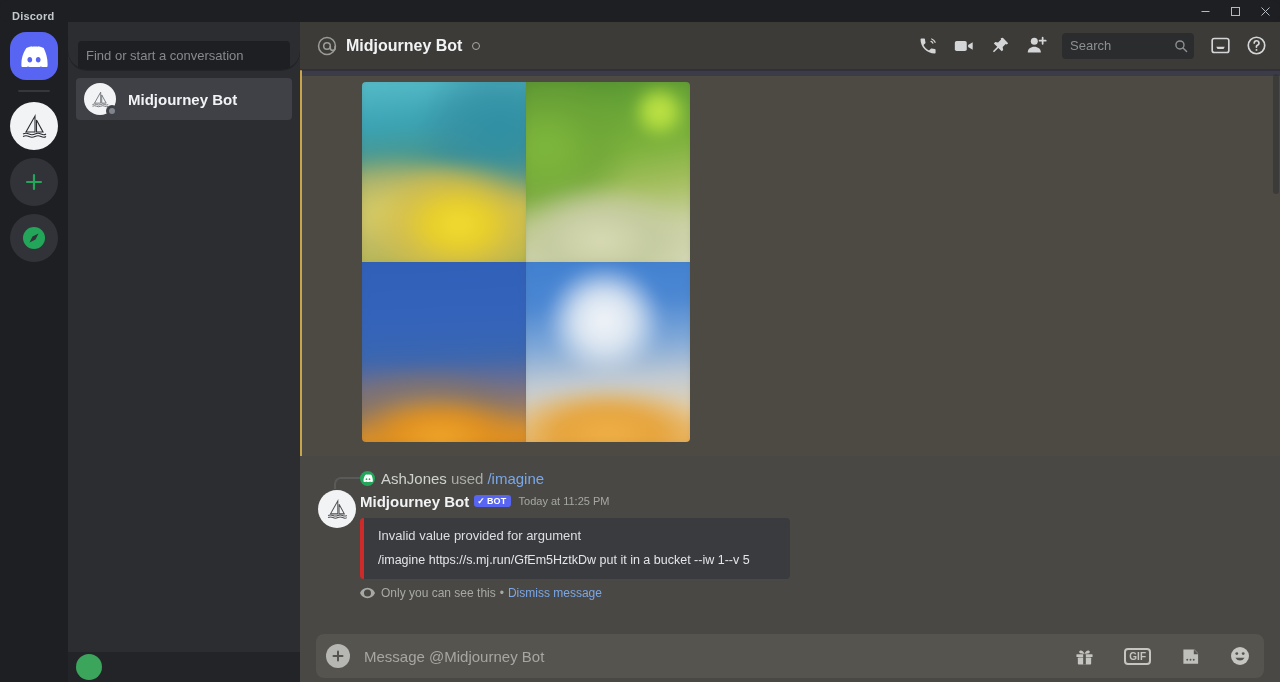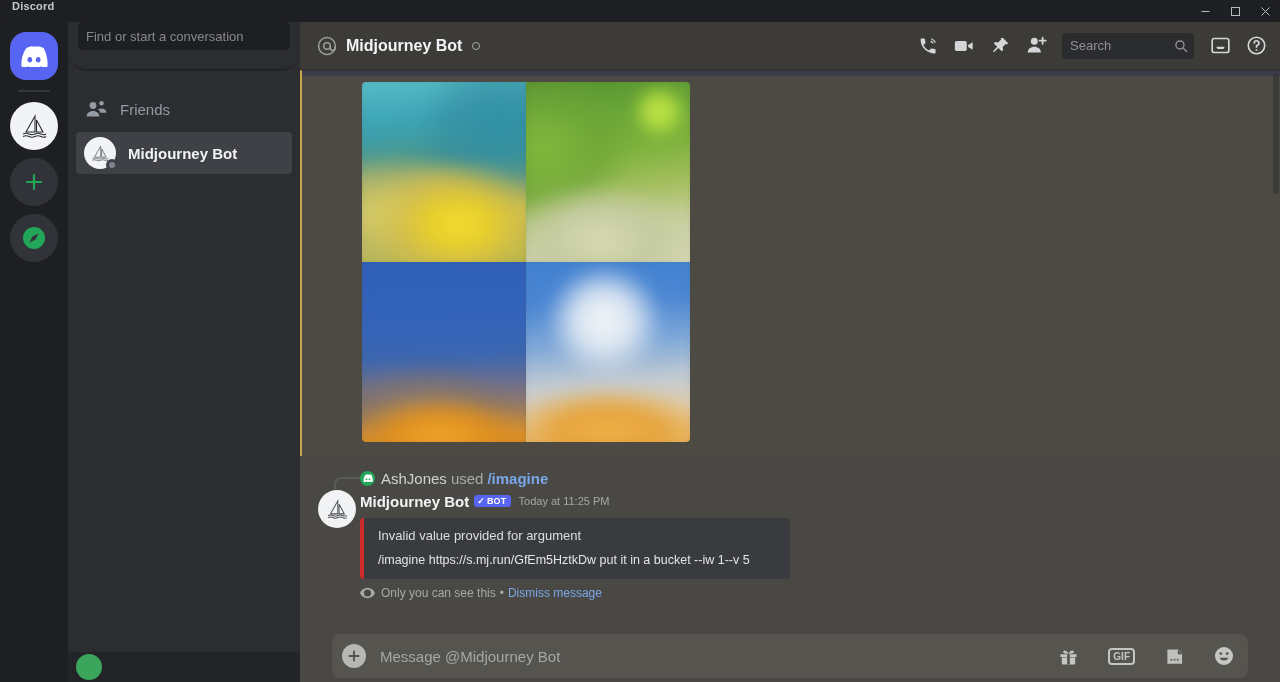--- a/index.html
+++ b/index.html
@@ -10,21 +10,21 @@
     background: #1e1f22;
     font-family: "Liberation Sans", sans-serif;
     -webkit-font-smoothing: antialiased;
   }
 
   
   .titlebar {
     position: absolute; top: 0; left: 0;
     width: 1280px; height: 22px;
     background: #1e1f22;
-    display: flex; align-items: flex-start;
+    display: flex; align-items: flex-end;
     z-index: 60;
     border-radius: 8px;
   }
   .titlebar-label {
     font-size: 11px; font-weight: bold;
     color: #c4c9ce;
     margin-left: 12px;
     letter-spacing: .2px;
   }
   .win-controls {
@@ -69,21 +69,21 @@
 
   
   .sidebar {
     position: absolute; top: 22px; left: 68px;
     width: 232px; height: 660px;
     background: #2b2d31;
     z-index: 25;
   }
   .dm-search-wrap {
     height: 48px;
-    display: flex; align-items: flex-start;
+    display: flex; align-items: flex-end;
     padding: 0 10px;
     border-bottom: 1px solid #1f2023;
     box-shadow: 0 1px 0 rgba(0,0,0,.18);
     border-radius: 19px;
   }
   .dm-search {
     width: 100%; height: 28px;
     background: #1e1f22;
     border-radius: 4px;
     display: flex; align-items: center;
@@ -277,21 +277,21 @@
     border-top-left-radius: 7px;
   }
   .cmd-badge {
     width: 15px; height: 15px; border-radius: 50%;
     background: #23a55a;
     display: inline-flex; align-items: center; justify-content: center;
     margin-right: 6px; flex: 0 0 15px;
   }
   .cmd-user { color: #cfd1cf; font-weight: 500; }
   .cmd-used { color: #a9aba8; margin: 0 4px; }
-  .cmd-slash { color: #7aa7e8; cursor: pointer; font-weight: bold; }
+  .cmd-slash { color: #7aa7e8; cursor: pointer; }
 
   .bot-row { display: flex; padding: 2px 0 0 0; position: relative; }
   .bot-avatar {
     position: absolute; left: 18px; top: 2px;
     width: 38px; height: 38px; border-radius: 50%;
     background: #f2f3f5;
     display: flex; align-items: center; justify-content: center;
     cursor: pointer;
   }
   .bot-body { padding-left: 60px; width: 100%; }
@@ -350,21 +350,21 @@
     font-size: 12px; color: #a7a9a6;
   }
   .ephemeral .eye { margin-right: 6px; display: flex; color: #a7a9a6; }
   .eph-dot { margin: 0 4px; }
   .eph-link { color: #7aa7e8; cursor: pointer; }
 
   
   .composer-wrap {
     position: absolute; bottom: 0; left: 0;
     width: 980px; height: 48px;
-    padding: 0 32px;
+    padding: 0 16px;
     background: #4a4844;
     display: flex; align-items: flex-start;
   }
   .composer {
     width: 100%; height: 44px;
     background: #56544f;
     border-radius: 8px;
     display: flex; align-items: center;
     padding: 0 14px 0 10px;
   }
@@ -469,31 +469,20 @@
 </div>
 
 <div class="sidebar">
 
   <div class="dm-search-wrap">
     <div class="dm-search">Find or start a conversation</div>
   </div>
 
   <div class="dm-list">
 
-    <div class="dm-row friends">
-      <span style="display:flex;width:24px;justify-content:center;">
-        <svg width="22" height="18" viewBox="0 0 22 18" fill="#949ba4">
-          <circle cx="8" cy="5.5" r="3.4"></circle>
-          <path d="M1.6 16.5c0-3.4 2.9-5.6 6.4-5.6s6.4 2.2 6.4 5.6z"></path>
-          <circle cx="16.5" cy="3.2" r="2.3"></circle>
-          <path d="M13 9.6c1-.7 2.2-1 3.5-1 3 0 4.9 1.7 4.9 4.2h-6.1c-.2-1.3-1-2.4-2.3-3.2z"></path>
-        </svg>
-      </span>
-      <span class="dm-label">Friends</span>
-    </div>
 
 
     <div class="dm-row active">
       <span class="dm-avatar">
         <svg width="22" height="22" viewBox="0 0 32 32" fill="none" stroke="#6d7075" stroke-width="1.3">
           <path d="M17 6 L17 22 L8 22 Z"></path>
           <path d="M18.5 10 L25 22 L18.5 22 Z"></path>
           <path d="M5 24 Q8 22.5 11 24 T17 24 T23 24 T28 24"></path>
           <path d="M5 26.5 Q8 25 11 26.5 T17 26.5 T23 26.5 T28 26.5"></path>
         </svg>

